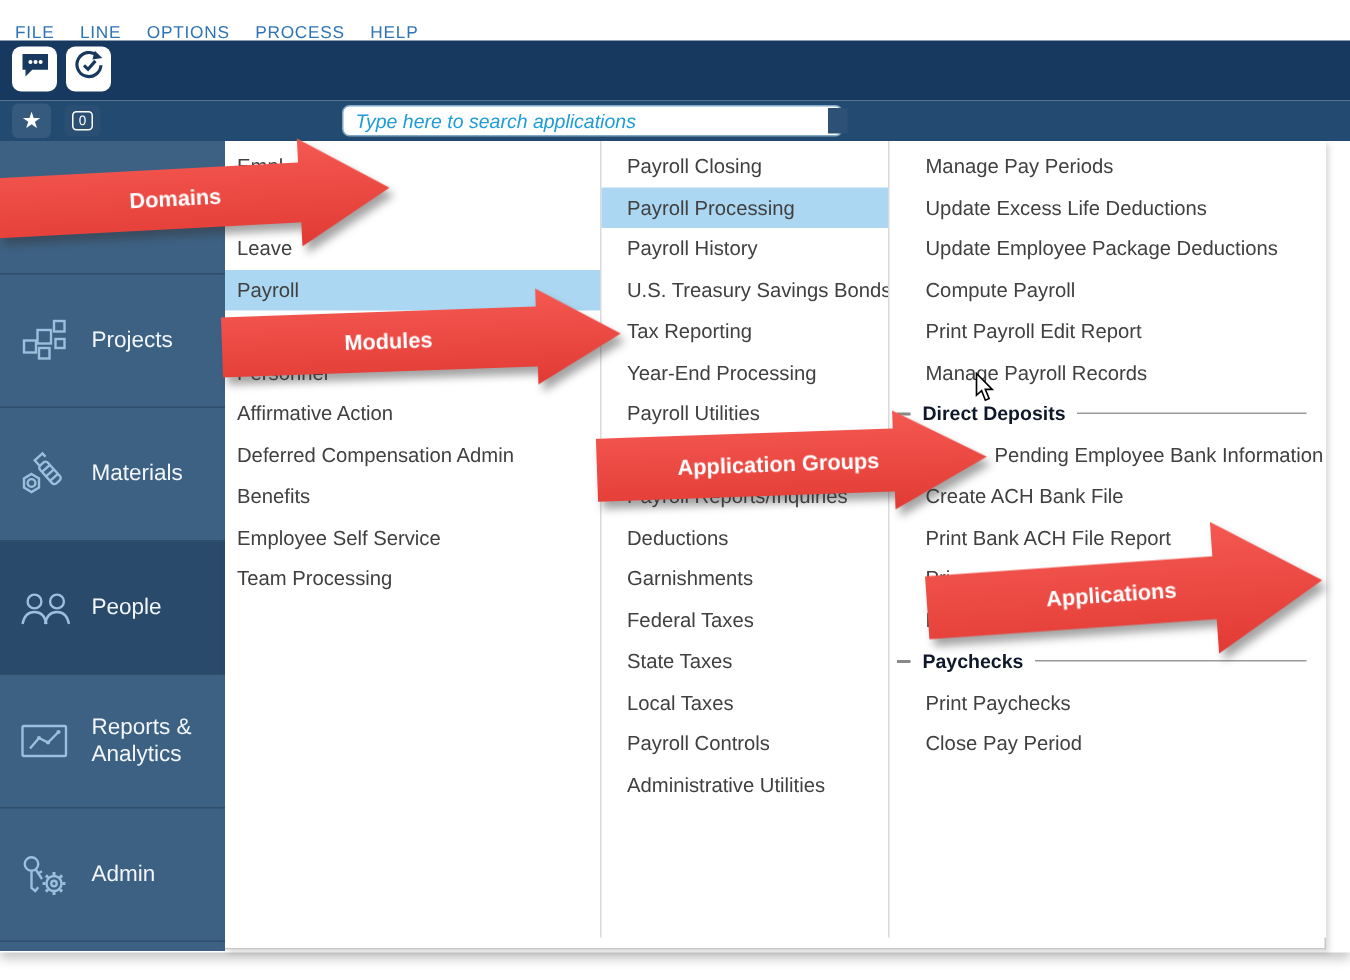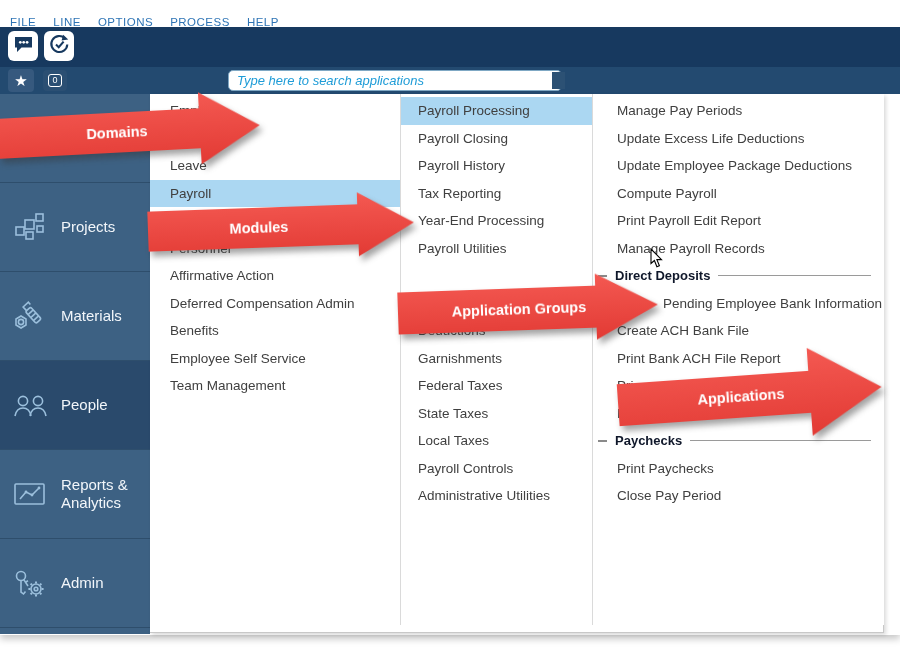--- a/index.html
+++ b/index.html
@@ -31,21 +31,21 @@
   .srow .slabel{width:92px;line-height:18px;}
   .sicon{width:36px;flex:0 0 36px;display:flex;align-items:center;}
   .calc-glyph{color:#9BBFDC;font-size:13px;letter-spacing:2px;margin-top:14px;}
 
   
   .content{position:absolute;left:150px;top:94px;width:734px;height:539px;background:#fff;border-right:1px solid #C8C8C8;border-bottom:1px solid #C8C8C8;box-sizing:border-box;box-shadow:2px 2px 4px rgba(0,0,0,.15);}
   .mcol{position:absolute;top:0;height:531px;background:#fff;padding-top:3px;box-sizing:border-box;}
   .col-modules{left:0;width:250px;}
   .col-groups{left:250px;width:192px;border-left:1px solid #DADADA;}
   .col-apps{left:442px;width:292px;border-left:1px solid #DADADA;}
-  .mrow{height:27.5px;line-height:27.5px;font-size:13.5px;color:#404040;padding-left:20px;white-space:nowrap;cursor:pointer;overflow:hidden;}
+  .mrow{height:27.5px;line-height:27.5px;font-size:13.5px;color:#404040;padding-left:8px;white-space:nowrap;cursor:pointer;overflow:hidden;}
   .col-groups .mrow{padding-left:17px;}
   .col-apps .mrow{padding-left:24px;}
   .mrow.selected{background:#ABD7F2;}
   .seprow{height:27.5px;display:flex;align-items:center;gap:8px;padding-left:5px;color:#0f172a;font-weight:bold;font-size:13px;}
   .seprow .dash{width:9px;height:2px;background:#8A8A8A;flex:0 0 9px;}
   .seprow .sline{flex:1;height:1px;background:#9A9A9A;margin-right:13px;}
 
   
   .arrow{position:absolute;filter:drop-shadow(3px 5px 3px rgba(50,50,50,.45));z-index:50;pointer-events:none;}
   .cursor{position:absolute;z-index:60;pointer-events:none;}
@@ -182,26 +182,27 @@
         <div class="mrow">Empl</div>
         <div class="mrow"></div>
         <div class="mrow">Leave</div>
         <div class="mrow selected">Payroll</div>
         <div class="mrow"></div>
         <div class="mrow">Personnel</div>
         <div class="mrow">Affirmative Action</div>
         <div class="mrow">Deferred Compensation Admin</div>
         <div class="mrow">Benefits</div>
         <div class="mrow">Employee Self Service</div>
-        <div class="mrow">Team Management</div>
+        <div class="mrow">Team Processing</div>
       </div>
     <div class="mcol col-groups" id="col-groups">
+        <div class="mrow">Payroll Closing</div>
         <div class="mrow selected">Payroll Processing</div>
-        <div class="mrow">Payroll Closing</div>
         <div class="mrow">Payroll History</div>
+        <div class="mrow">U.S. Treasury Savings Bonds</div>
         <div class="mrow">Tax Reporting</div>
         <div class="mrow">Year-End Processing</div>
         <div class="mrow">Payroll Utilities</div>
         <div class="mrow"></div>
         <div class="mrow">Payroll Reports/Inquiries</div>
         <div class="mrow">Deductions</div>
         <div class="mrow">Garnishments</div>
         <div class="mrow">Federal Taxes</div>
         <div class="mrow">State Taxes</div>
         <div class="mrow">Local Taxes</div>

